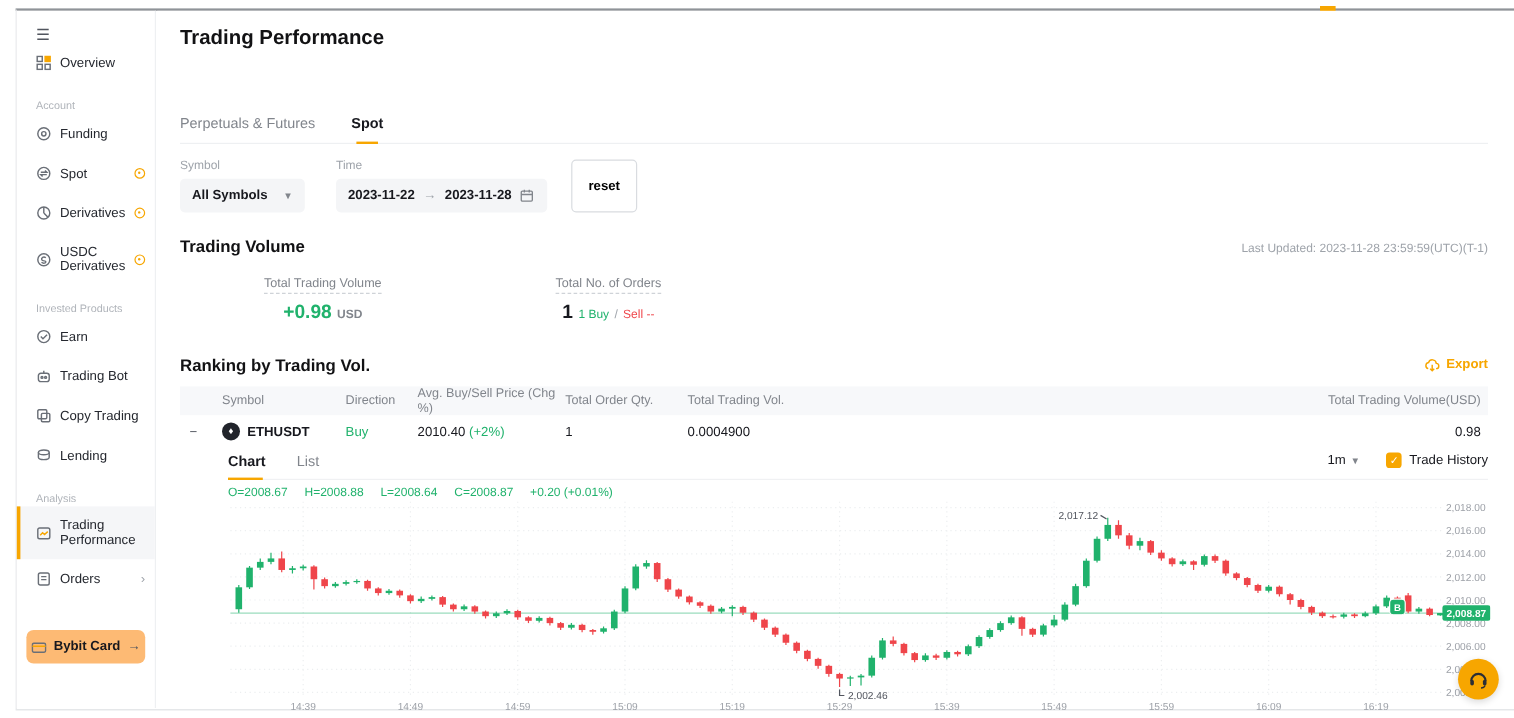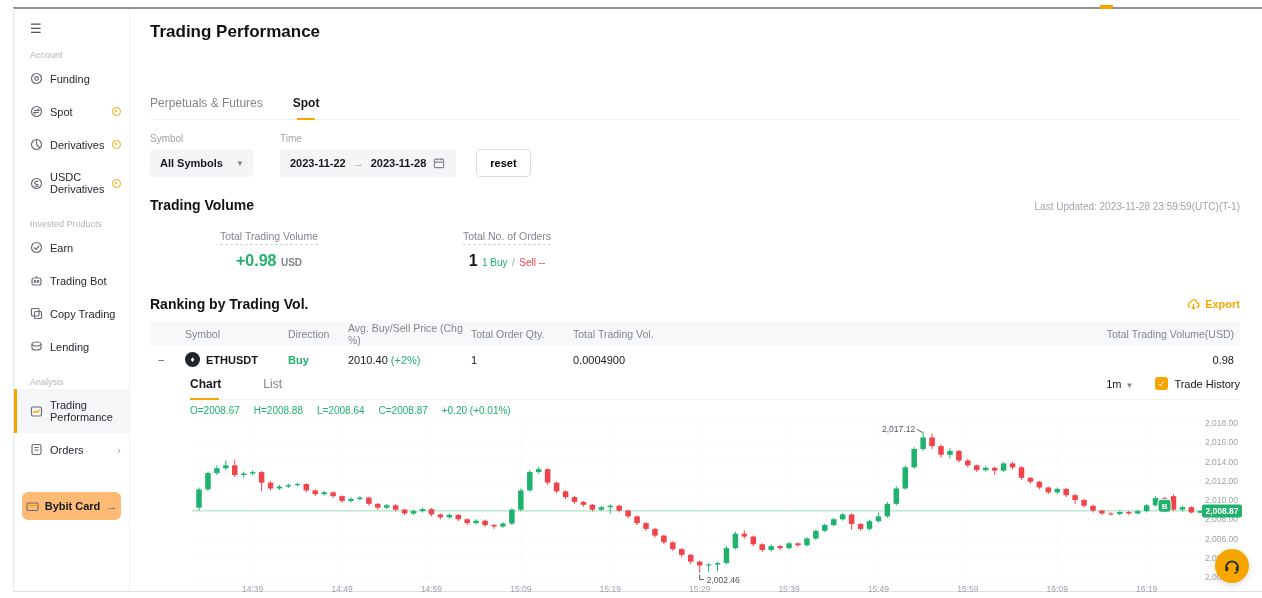--- a/index.html
+++ b/index.html
@@ -34,21 +34,21 @@
   .top-tab { padding-bottom:9px; font-size:12px; color:#81858c; cursor:pointer; position:relative;margin-top:40px; }
   .top-tab.active { color:#17181e; font-weight:bold; }
   .top-tab.active:after { content:""; position:absolute; left:4px; right:4px; bottom:-1px; height:2px; background:#f7a600; }
 
   .filters { margin:13px 22px 0 19px; display:flex; gap:26px; align-items:flex-end; }
   .fgroup .flabel { font-size:10px; color:#9ea3aa; margin-bottom:5px; }
   .control { height:28px; background:#f4f5f7; border-radius:4px; display:flex; align-items:center;
     padding:0 10px; font-size:11px; font-weight:bold; gap:7px; cursor:pointer; }
   .control .dd { font-size:8px; color:#81858c; margin-left:14px; }
   .control .sep { color:#9ea3aa; font-weight:normal; }
-  .reset-btn { height:28px; padding:0 13px; background:#fff; border:1px solid #d9dce0; border-radius:4px;
+  .reset-btn { height:44px; padding:0 13px; background:#fff; border:1px solid #d9dce0; border-radius:4px;
     font-size:11px; font-weight:bold; cursor:pointer; margin-left:-6px; }
 
   .vol-head { margin:20px 22px 0 19px; display:flex; align-items:baseline; }
   .sec-title { font-size:14px; font-weight:bold; color:#121214; }
   .last-upd { margin-left:auto; font-size:10px; color:#9ea3aa; }
   .metrics { margin:13px 22px 0 19px; display:flex;text-align:center; }
   .metric { width:238px; }
   .metric .mlabel { display:inline-block; font-size:10.5px; color:#81858c;
     border-bottom:1px dashed #cfd3d8; padding-bottom:2px; cursor:help; }
   .metric .mval { margin-top:7px; font-size:16px; font-weight:bold; }
@@ -65,21 +65,21 @@
   .thead { background:#f7f8fa; height:24px; font-size:10.5px; color:#81858c; }
   .tdata { height:27px; font-size:11px; }
   .c0{width:35px; padding-left:8px;} .c1{width:103px;} .c2{width:60px;} .c3{width:123px;}
   .c4{width:102px;} .c5{width:137px;} .c6{flex:1; text-align:right; padding-right:6px;}
   .sym { display:flex; align-items:center; gap:6px; font-weight:bold; }
   .eth-ic { width:15px; height:15px; background:#21242b; border-radius:50%; color:#fff;
     font-size:8px; display:inline-flex; align-items:center; justify-content:center; }
   .expander { cursor:pointer; color:#51555e; }
 
   .panel { margin-left:40px; padding-bottom:12px; }
-  .panel-tabs { position:relative; display:flex; gap:42px; border-bottom:1px solid #f0f1f3; padding:4px 0 8px 0; }
+  .panel-tabs { position:relative; display:flex; gap:26px; border-bottom:1px solid #f0f1f3; padding:4px 0 8px 0; }
   .ptab { font-size:12px; color:#81858c; cursor:pointer; position:relative; }
   .ptab.active { color:#17181e; font-weight:bold; }
   .ptab.active:after { content:""; position:absolute; left:0; right:2px; bottom:-9px; height:2px; background:#f7a600; }
   .panel-right { position:absolute; right:0; top:4px; display:flex; align-items:center; gap:22px; }
   .interval { font-size:11px; cursor:pointer; }
   .interval .dd { font-size:8px; color:#81858c; margin-left:4px; }
   .chk-wrap { display:flex; align-items:center; gap:6px; font-size:11px; cursor:pointer; }
   .chk { width:13px; height:13px; background:#f7a600; border-radius:3px; color:#fff; font-size:9px;
     display:inline-flex; align-items:center; justify-content:center; }
   .ohlc { margin-top:5px; display:flex; gap:14px; font-size:10px; color:#20b26c; }
@@ -97,20 +97,31 @@
 <body>
 
 <div class="frame-top"></div>
 <div class="frame-top-notch"></div>
 <div class="frame-bottom"></div>
 <div class="frame-left"></div>
 
 <nav class="sidebar">
   <div class="burger">☰</div>
 
+  <div class="side-item">
+    <span class="icn">
+        <svg class="sic" viewBox="0 0 13 13">
+          <rect x="1" y="1" width="4.2" height="4.2"></rect>
+          <rect x="7.6" y="1" width="4.2" height="4.2" fill="#f7a600" stroke="#f7a600"></rect>
+          <rect x="1" y="7.6" width="4.2" height="4.2"></rect>
+          <rect x="7.6" y="7.6" width="4.2" height="4.2"></rect>
+        </svg>
+      </span>
+    <span class="lbl">Overview</span>
+  </div>
 
   <div class="side-sec">Account</div>
   <div class="side-item">
     <span class="icn">
         <svg class="sic" viewBox="0 0 13 13">
           <circle cx="6.5" cy="6.5" r="5"></circle>
           <circle cx="6.5" cy="6.5" r="1.8"></circle>
         </svg>
       </span>
     <span class="lbl">Funding</span>
@@ -296,21 +307,21 @@
       <div class="c6">Total Trading Volume(USD)</div>
     </div>
     <div class="trow tdata">
       <div class="c0"><span class="expander">−</span></div>
       <div class="c1">
           <span class="sym">
             <span class="eth-ic">♦</span>
             <span>ETHUSDT</span>
           </span>
         </div>
-      <div class="c2 green" style="font-weight:bold;">Buy</div>
+      <div class="c2 green" style="font-weight:normal;">Buy</div>
       <div class="c3"><span>2010.40</span> <span class="green">(+2%)</span></div>
       <div class="c4">1</div>
       <div class="c5">0.0004900</div>
       <div class="c6">0.98</div>
     </div>
 
     <div class="panel">
       <div class="panel-tabs">
         <div class="ptab active">Chart</div>
         <div class="ptab">List</div>

